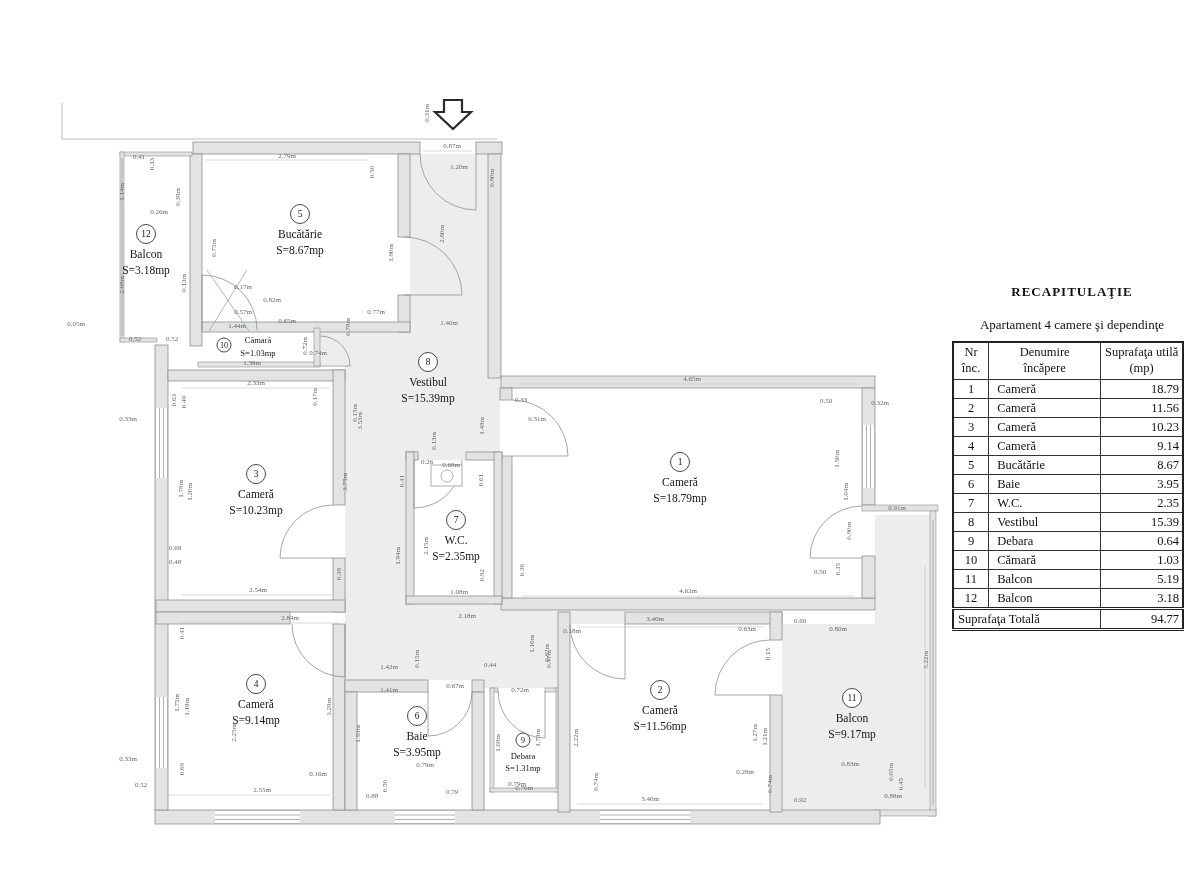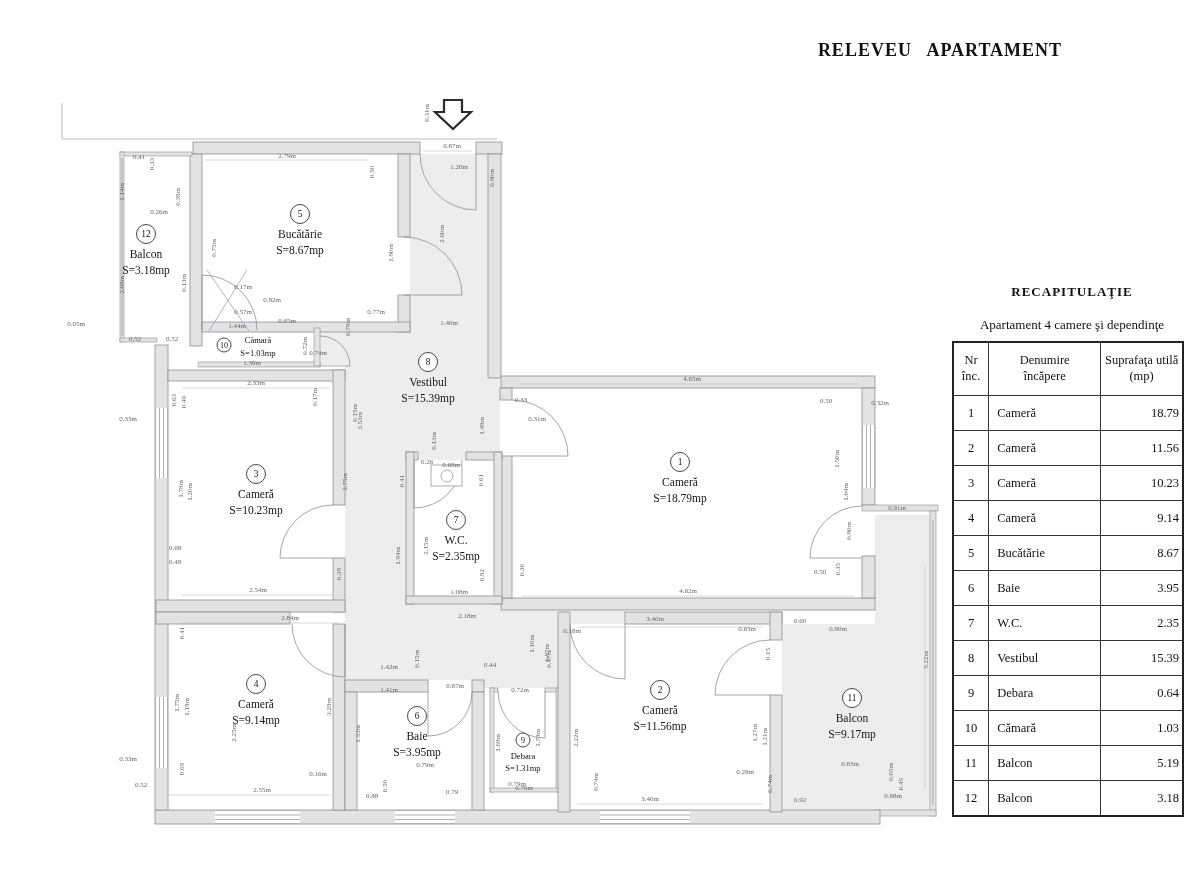--- a/index.html
+++ b/index.html
@@ -5,21 +5,21 @@
   html,body{margin:0;padding:0;}
   body{width:1200px;height:896px;background:#ffffff;position:relative;overflow:hidden;
        font-family:"Liberation Serif",serif;color:#111;}
   .titleblock{position:absolute;left:770px;top:40px;width:340px;text-align:center;}
   .doc-title{font-size:18px;font-weight:bold;letter-spacing:1px;word-spacing:10px;}
   .doc-scale{font-size:12.5px;margin-top:5px;letter-spacing:1px;}
   .recap{position:absolute;left:952px;top:284px;width:240px;}
   .recap-heading{text-align:center;font-weight:bold;font-size:13px;letter-spacing:1px;}
   .recap-sub{text-align:center;font-size:13px;margin-top:17px;}
   .recap table{border-collapse:collapse;margin-top:8px;width:232px;border:2px solid #222;}
-  .recap th,.recap td{border:1px solid #333;font-size:12.5px;padding:8px 3px;height:18px;font-weight:normal;margin-left:41px;}
+  .recap th,.recap td{border:1px solid #333;font-size:12.5px;padding:0 3px;height:18px;font-weight:normal;margin-left:41px;}
   .recap th{height:36px;text-align:center;line-height:1.25;}
   .recap td.nr{width:30px;text-align:center;}
   .recap td.nm{width:110px;text-align:left;padding-left:8px;}
   .recap td.ar{width:80px;text-align:right;}
   .recap tr.total td{border-top:3px double #222;}
   .recap tr.grand td{border-top:3px double #222;border-bottom:3px double #222;}
   .recap td.span{ text-align:left;padding-left:4px;}
   svg#plan-svg{position:absolute;left:0;top:0;}
   .wall{fill:#e3e3e3;stroke:#8f8f8f;stroke-width:0.8;}
   .thinwall{fill:#e3e3e3;stroke:#8f8f8f;stroke-width:0.6;}
@@ -357,21 +357,20 @@
       <g class="room">
         <circle cx="146" cy="234" r="9.5" class="rcircle"></circle>
         <text x="146" y="237.4" class="rnum">12</text>
         <text x="146" y="258" class="rname">Balcon</text>
         <text x="146" y="274" class="rname">S=3.18mp</text>
       </g>
     </g>
 </svg>
 
 <div class="titleblock">
-  <div class="doc-title">RELEVEU APARTAMENT</div>
 </div>
 
 <div class="recap">
   <div class="recap-heading">RECAPITULAŢIE</div>
   <div class="recap-sub">Apartament 4 camere şi dependinţe</div>
   <table>
     <thead id="recap-head">
         <tr>
           <th>Nr<br>înc.</th>
           <th>Denumire<br>încăpere</th>
@@ -432,15 +431,19 @@
         <tr>
           <td class="nr">11</td>
           <td class="nm">Balcon</td>
           <td class="ar">5.19</td>
         </tr>
         <tr>
           <td class="nr">12</td>
           <td class="nm">Balcon</td>
           <td class="ar">3.18</td>
         </tr>
+        <tr class="grand">
+          <td colspan="2" class="span">Suprafaţa Totală</td>
+          <td class="ar">94.77</td>
+        </tr>
       </tbody>
   </table>
 </div>
 
 </body></html>

